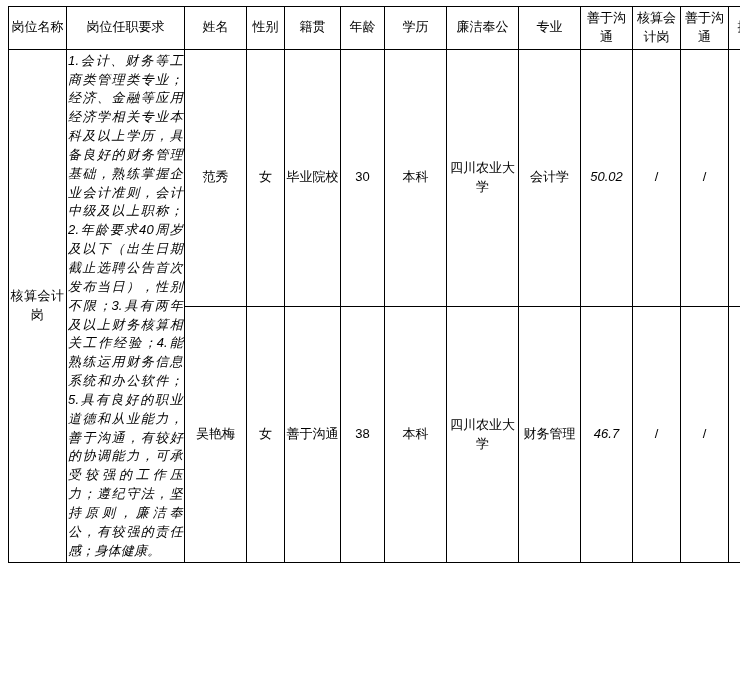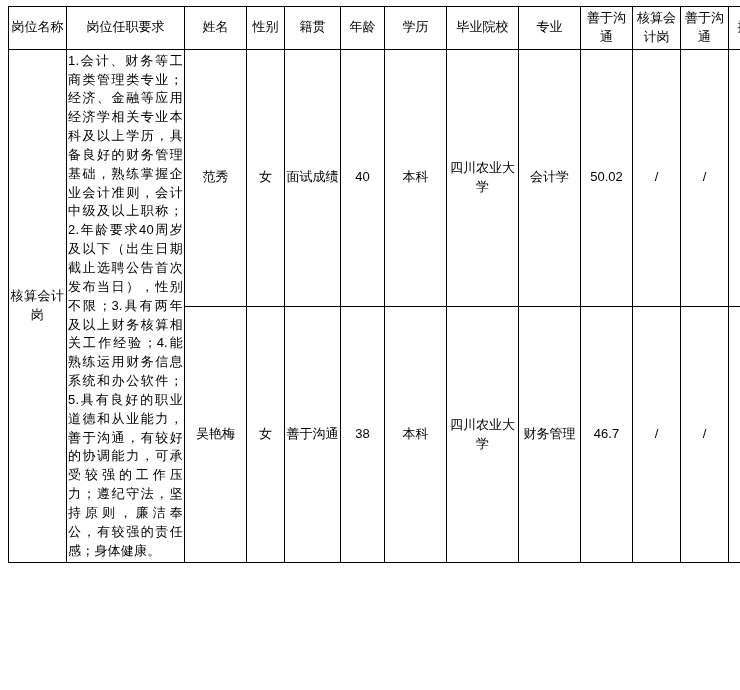--- a/index.html
+++ b/index.html
@@ -60,32 +60,34 @@
     letter-spacing: 0.5px;
     font-family: Liberation Serif, serif;
   }
   .req-cell {
     text-align: left;
     vertical-align: top;
     font-size: 11.5px;
     line-height: 1.62;
     padding: 4px 6px 4px 6px;
     letter-spacing: 0.2px;
+    font-style: italic;
   }
   .req-cell p {
     margin: 0;
     text-align: justify;
     text-justify: inter-ideograph;
   }
   .name-cell, .small-cell {
     font-size: 13px;
     line-height: 1.5;
   }
   .score-cell {
     font-size: 13px;
+    font-style: italic;
   }
   .slash-cell {
     font-size: 13px;
   }
 </style>
 </head>
 <body>
 
 <div class="sheet">
   <table class="grid">
@@ -106,38 +108,38 @@
     </colgroup>
     <thead>
       <tr>
         <td>岗位名称</td>
         <td>岗位任职要求</td>
         <td>姓名</td>
         <td>性别</td>
         <td>籍贯</td>
         <td>年龄</td>
         <td>学历</td>
-        <td>毕业院校</td>
+        <td>廉洁奉公</td>
         <td>专业</td>
         <td>善于沟通</td>
         <td>核算会计岗</td>
         <td>善于沟通</td>
         <td>排名</td>
       </tr>
     </thead>
     <tbody>
       <tr>
         <td class="vcell-post" rowspan="2">核算会计岗</td>
         <td class="req-cell" rowspan="2">
           <p>1.会计、财务等工商类管理类专业；经济、金融等应用经济学相关专业本科及以上学历，具备良好的财务管理基础，熟练掌握企业会计准则，会计中级及以上职称；2.年龄要求40周岁及以下（出生日期截止选聘公告首次发布当日），性别不限；3.具有两年及以上财务核算相关工作经验；4.能熟练运用财务信息系统和办公软件；5.具有良好的职业道德和从业能力，善于沟通，有较好的协调能力，可承受较强的工作压力；遵纪守法，坚持原则，廉洁奉公，有较强的责任感；身体健康。</p>
         </td>
         <td class="name-cell">范秀</td>
         <td class="small-cell">女</td>
-        <td class="small-cell">面试成绩</td>
-        <td class="small-cell">40</td>
+        <td class="small-cell">毕业院校</td>
+        <td class="small-cell">30</td>
         <td class="small-cell">本科</td>
         <td class="small-cell">四川农业大学</td>
         <td class="small-cell">会计学</td>
         <td class="score-cell">50.02</td>
         <td class="slash-cell">/</td>
         <td class="slash-cell">/</td>
         <td class="slash-cell">/</td>
       </tr>
       <tr>
         <td class="name-cell">吴艳梅</td>

